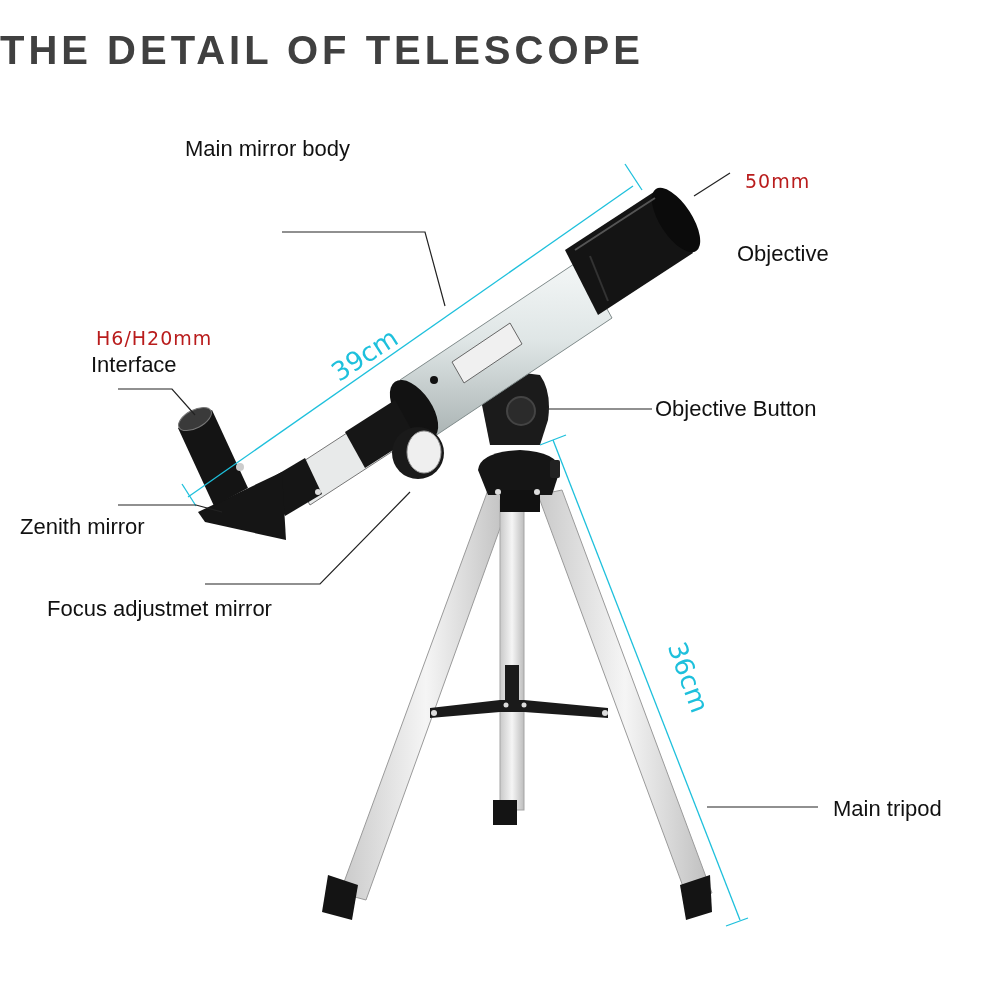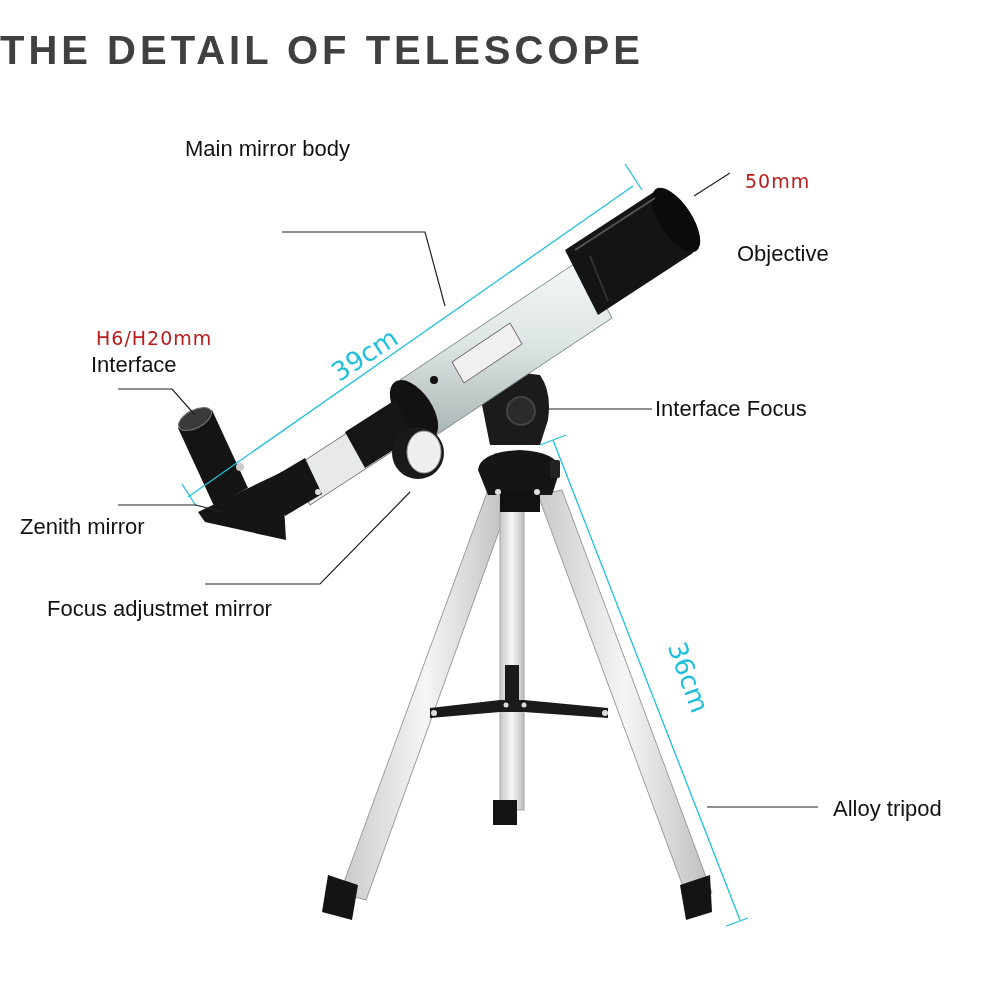--- a/index.html
+++ b/index.html
@@ -123,19 +123,19 @@
     <polyline points="205,584 320,584 410,492"></polyline>
     <line x1="707" y1="807" x2="818" y2="807"></line>
   </g>
 </svg>
 
 <div class="label" style="left:185px; top:136px;">Main mirror body</div>
 <div class="spec" style="left:745px; top:170px;">50mm</div>
 <div class="label" style="left:737px; top:241px;">Objective</div>
 <div class="spec" style="left:96px; top:327px;">H6/H20mm</div>
 <div class="label" style="left:91px; top:352px;">Interface</div>
-<div class="label" style="left:655px; top:396px;">Interface Focus</div>
+<div class="label" style="left:655px; top:396px;">Objective Button</div>
 <div class="label" style="left:20px; top:514px;">Zenith mirror</div>
 <div class="label" style="left:47px; top:596px;">Focus adjustmet mirror</div>
-<div class="label" style="left:833px; top:796px;">Alloy tripod</div>
+<div class="label" style="left:833px; top:796px;">Main tripod</div>
 
 <div class="dim" style="left:326px; top:362px; transform:rotate(-33deg);">39cm</div>
 <div class="dim" style="left:690px; top:638px; transform:rotate(70deg);">36cm</div>
 
 </body></html>

